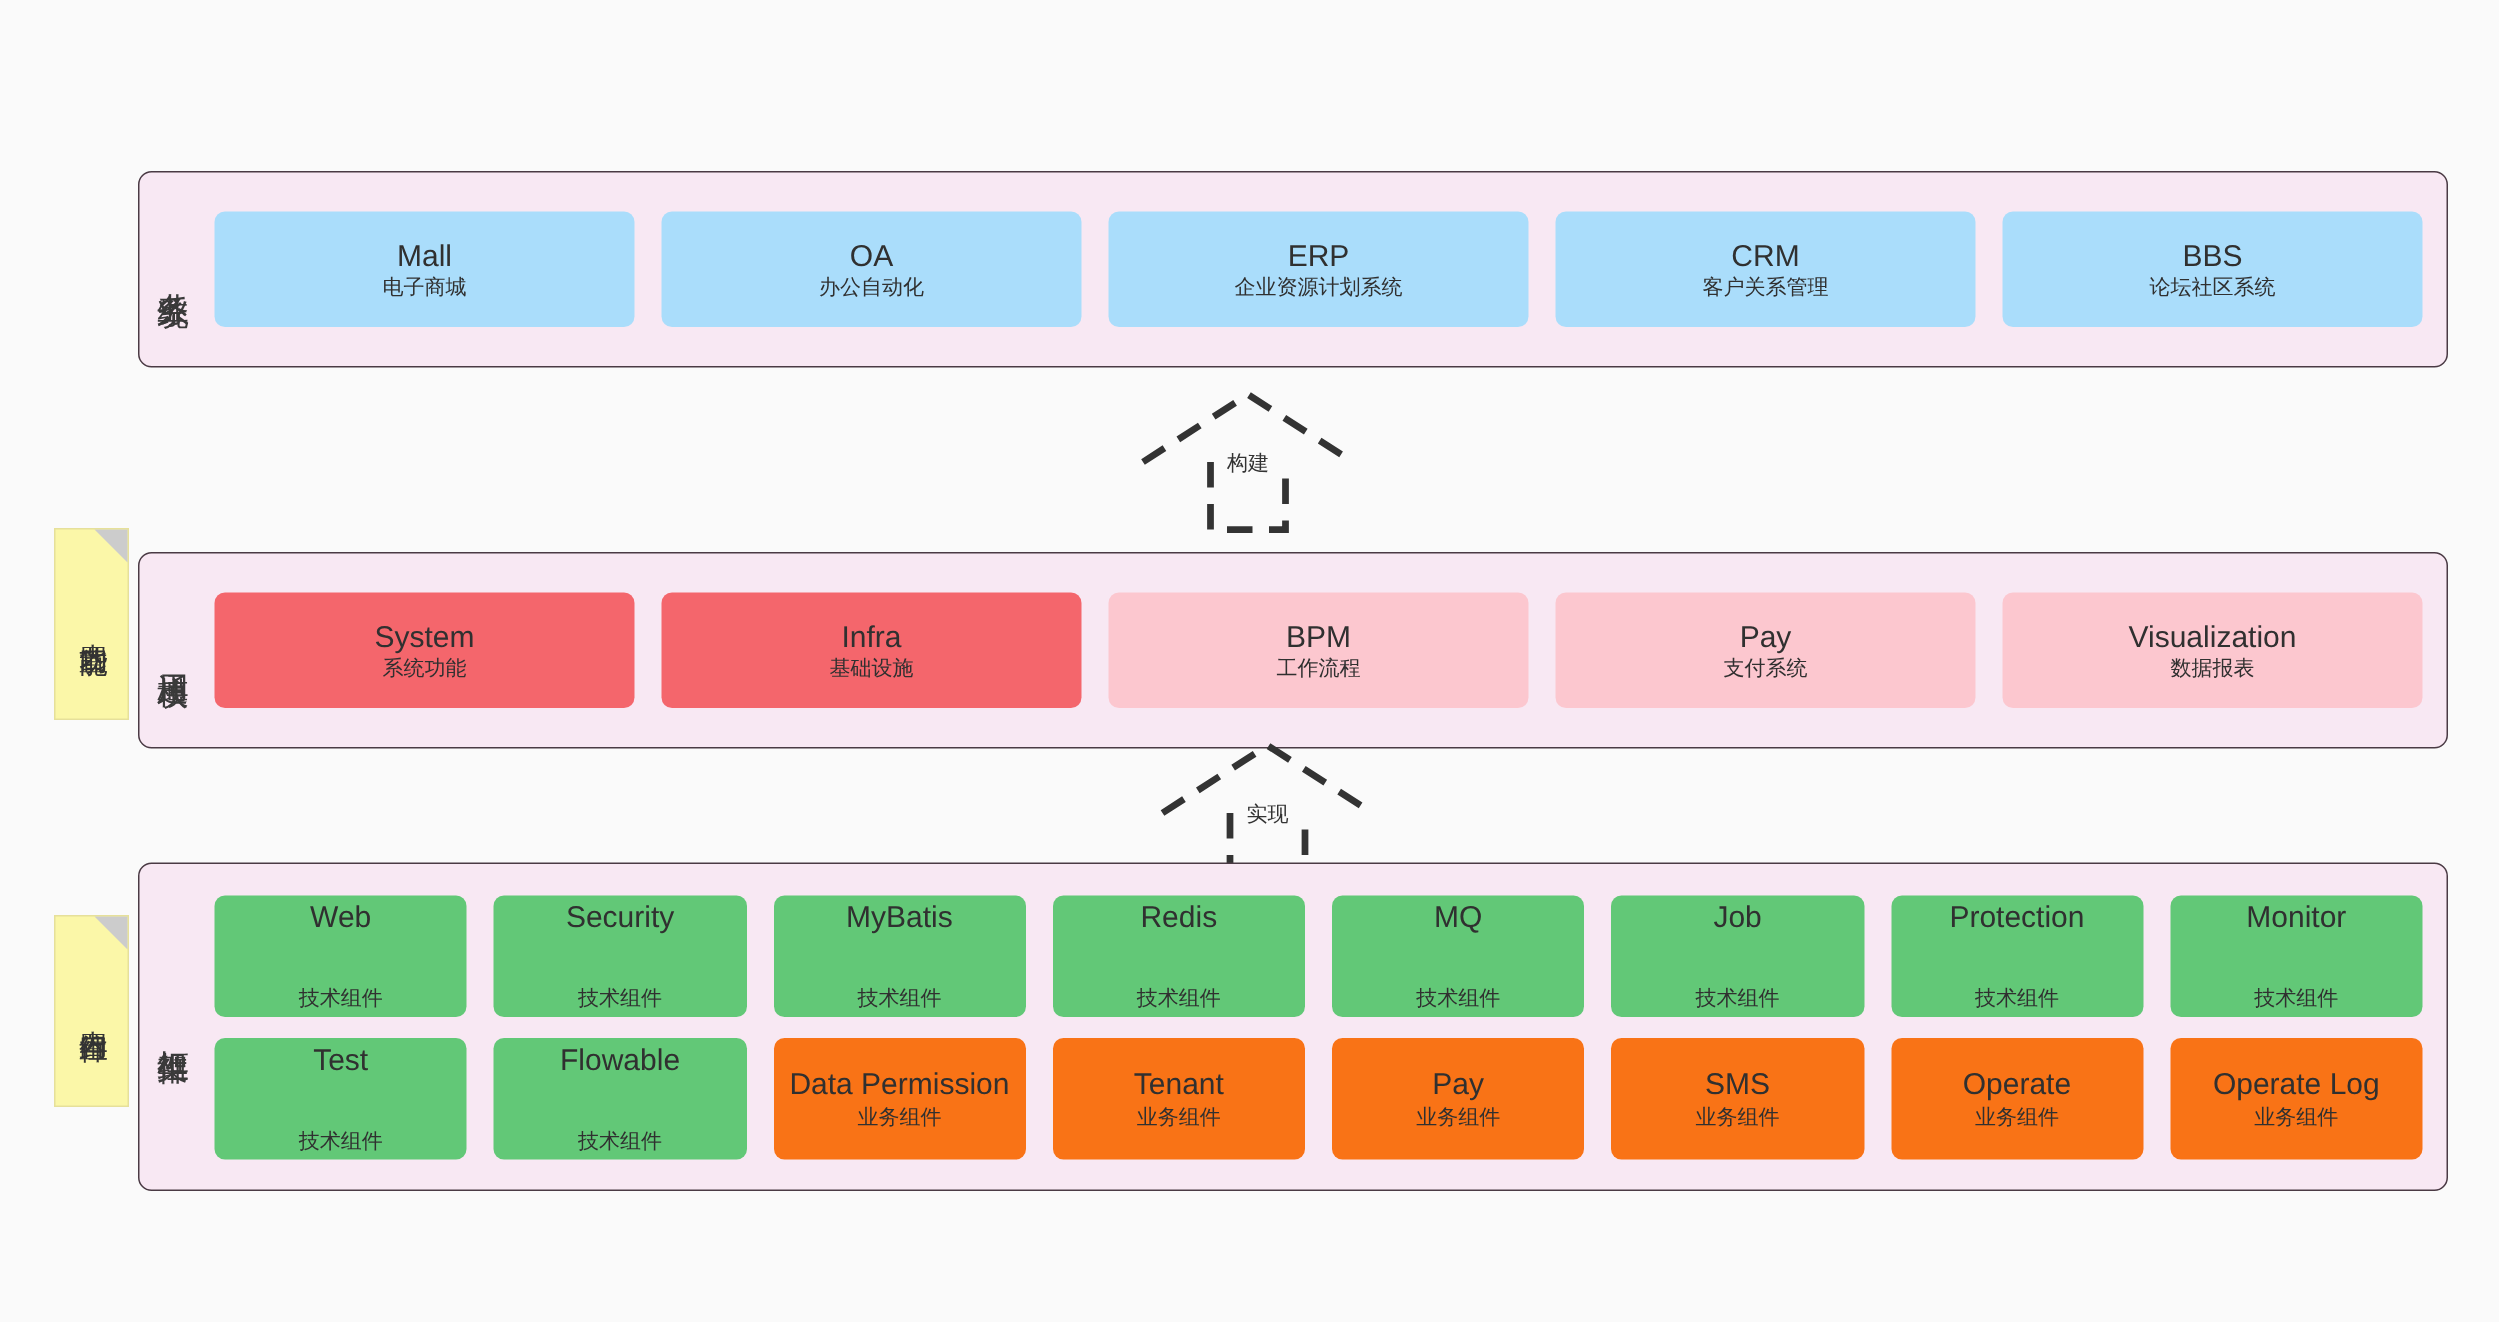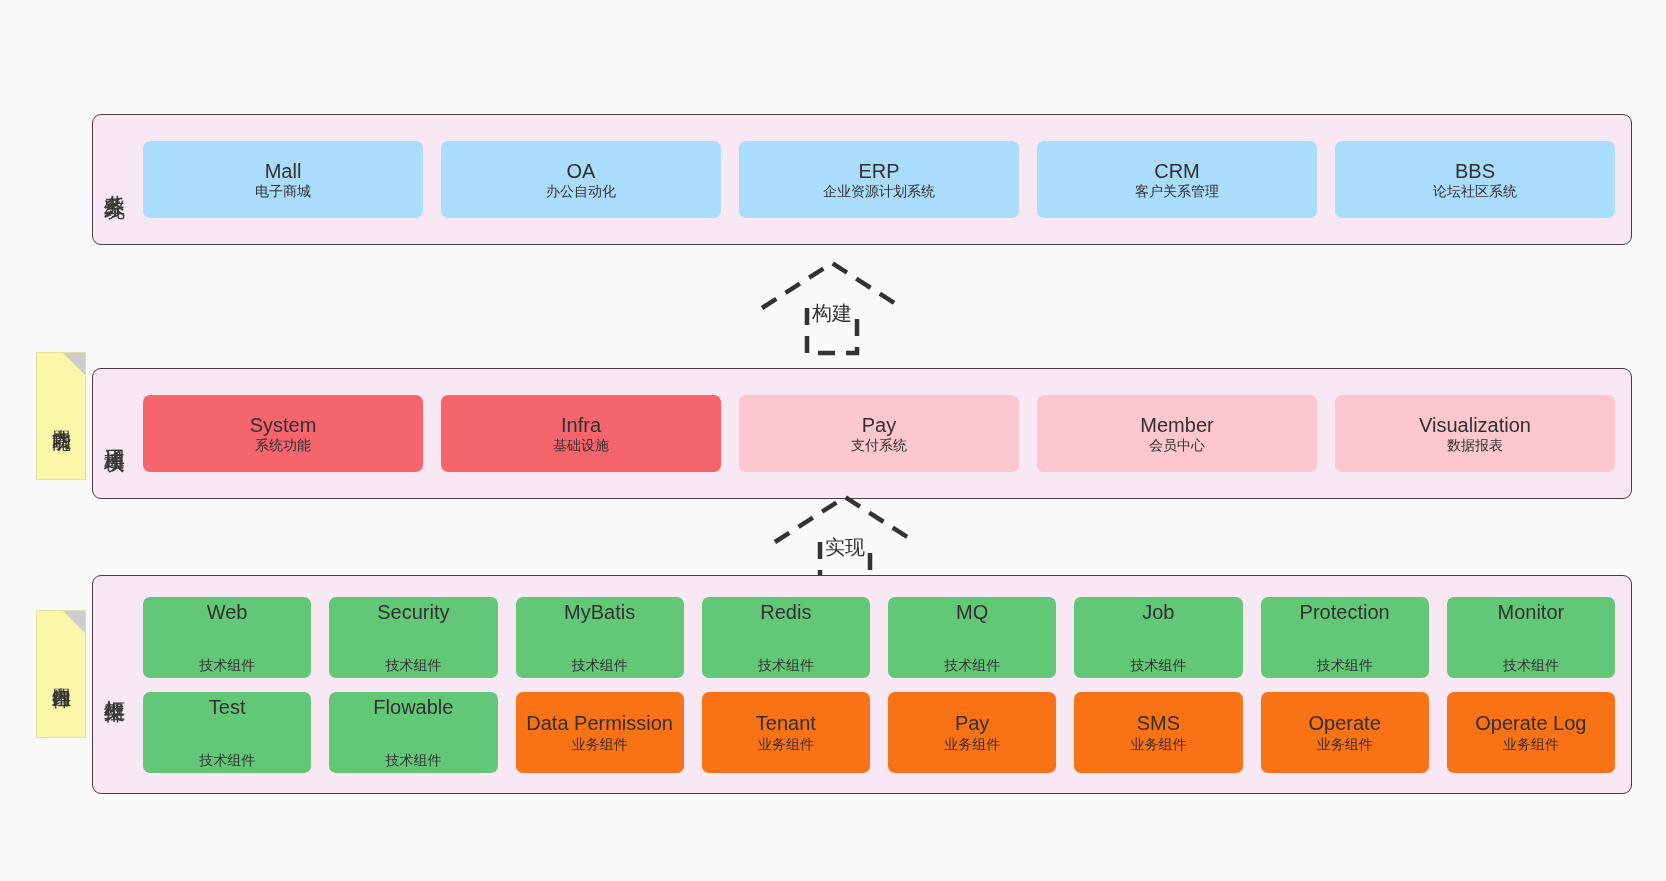--- a/index.html
+++ b/index.html
@@ -129,21 +129,21 @@
     position: absolute;
     width: 160px;
     height: 100px;
   }
   .arrow svg { display: block; overflow: visible; }
   .arrow-label {
     position: absolute;
     left: 0; right: 0;
     top: 42px;
     text-align: center;
-    font-size: 20px;
+    font-size: 14px;
     color: #333333;
     user-select: none;
   }
   #arrow-build   { left: 752px; top: 258px; }
   #arrow-realize { left: 765px; top: 492px; }
 </style>
 </head>
 <body>
 
 <div class="canvas">
@@ -194,26 +194,26 @@
       <div class="row">
         <div class="card c-red">
           <span class="t1">System</span>
           <span class="t2">系统功能</span>
         </div>
         <div class="card c-red">
           <span class="t1">Infra</span>
           <span class="t2">基础设施</span>
         </div>
         <div class="card c-pink">
+          <span class="t1">BPM</span>
+          <span class="t2">工作流程</span>
+        </div>
+        <div class="card c-pink">
           <span class="t1">Pay</span>
           <span class="t2">支付系统</span>
-        </div>
-        <div class="card c-pink">
-          <span class="t1">Member</span>
-          <span class="t2">会员中心</span>
         </div>
         <div class="card c-pink">
           <span class="t1">Visualization</span>
           <span class="t2">数据报表</span>
         </div>
       </div>
     </div>
   </div>
 
   <div class="arrow" id="arrow-realize">

